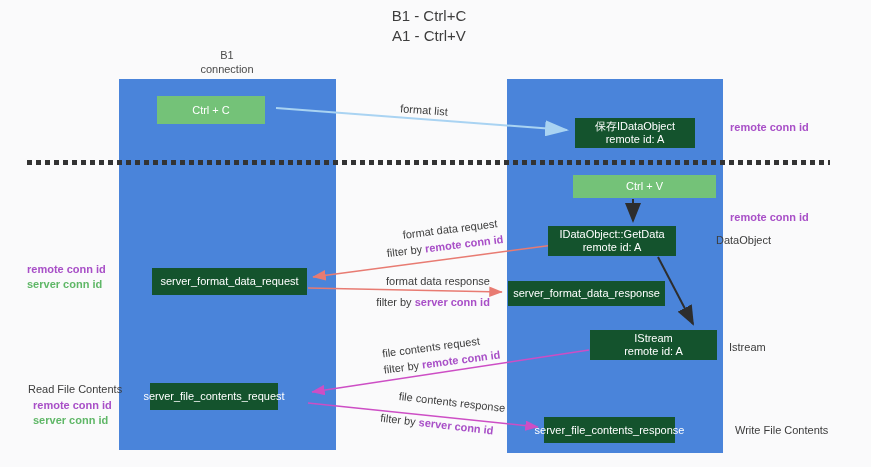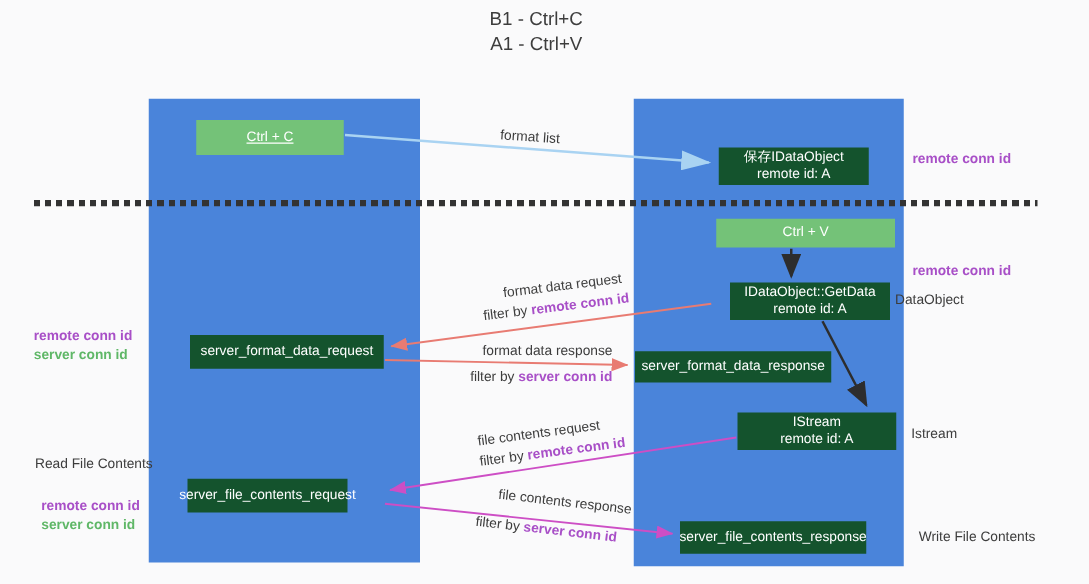--- a/index.html
+++ b/index.html
@@ -20,48 +20,52 @@
   .dashed{position:absolute;left:27px;top:160px;width:803px;height:5px;
           background:repeating-linear-gradient(90deg,#333 0 5px,transparent 5px 9px);}
 
   svg.arrows{position:absolute;left:0;top:0;pointer-events:none;}
 
   .node{position:absolute;display:flex;flex-direction:column;justify-content:center;
         align-items:center;color:#fff;font-size:11px;line-height:13px;text-align:center;}
   .node.orange{background:#14532d;}
   .node.green{background:#74c278;}
 
-  .n-ctrlc{left:157px;top:96px;width:118px;height:28px;text-decoration:underline;}
+  .n-ctrlc{left:157px;top:96px;width:108px;height:28px;}
   .n-save{left:575px;top:118px;width:120px;height:30px;}
   .n-ctrlv{left:573px;top:175px;width:143px;height:23px;}
-  .n-getdata{left:584px;top:226px;width:128px;height:30px;}
+  .n-getdata{left:548px;top:226px;width:128px;height:30px;}
   .n-freq{left:152px;top:268px;width:155px;height:27px;}
   .n-fresp{left:508px;top:281px;width:157px;height:25px;}
   .n-istream{left:590px;top:330px;width:127px;height:30px;}
   .n-creq{left:150px;top:383px;width:128px;height:27px;}
-  .n-cresp{left:544px;top:417px;width:149px;height:26px;}
+  .n-cresp{left:544px;top:417px;width:131px;height:26px;}
 
   .flow-label{position:absolute;white-space:nowrap;font-size:11px;color:#3c3c3c;
               transform-origin:center;}
   .purple{color:#a84fc7;font-weight:bold;}
 
   .side-label{position:absolute;white-space:nowrap;font-size:11px;color:#3c3c3c;}
   .side-label.bold-purple{color:#a84fc7;font-weight:bold;}
   .side-label.bold-green{color:#5fb767;font-weight:bold;}
 </style>
 </head>
 <body>
 
 <div class="canvas">
 
   <div class="title">
     <div>B1 - Ctrl+C</div>
     <div>A1 - Ctrl+V</div>
   </div>
 
+  <div class="lane-header lh-left">
+    <div>B1</div>
+    <div>connection</div>
+  </div>
   <div class="lane-header lh-right">
   </div>
 
   <div class="lane lane-left"></div>
   <div class="lane lane-right"></div>
 
   <div class="dashed"></div>
 
   <svg class="arrows" width="871" height="467" viewBox="0 0 871 467">
     <defs>
@@ -149,17 +153,17 @@
   </div>
 
   <div class="side-label bold-purple" style="left:730px;top:121px;">remote conn id</div>
   <div class="side-label bold-purple" style="left:730px;top:211px;">remote conn id</div>
   <div class="side-label" style="left:716px;top:234px;">DataObject</div>
   <div class="side-label" style="left:729px;top:341px;">Istream</div>
   <div class="side-label" style="left:735px;top:424px;">Write File Contents</div>
 
   <div class="side-label bold-purple" style="left:27px;top:263px;">remote conn id</div>
   <div class="side-label bold-green" style="left:27px;top:278px;">server conn id</div>
-  <div class="side-label" style="left:28px;top:365px;">Read File Contents</div>
+  <div class="side-label" style="left:28px;top:383px;">Read File Contents</div>
   <div class="side-label bold-purple" style="left:33px;top:399px;">remote conn id</div>
   <div class="side-label bold-green" style="left:33px;top:414px;">server conn id</div>
 
 </div>
 
 </body></html>

